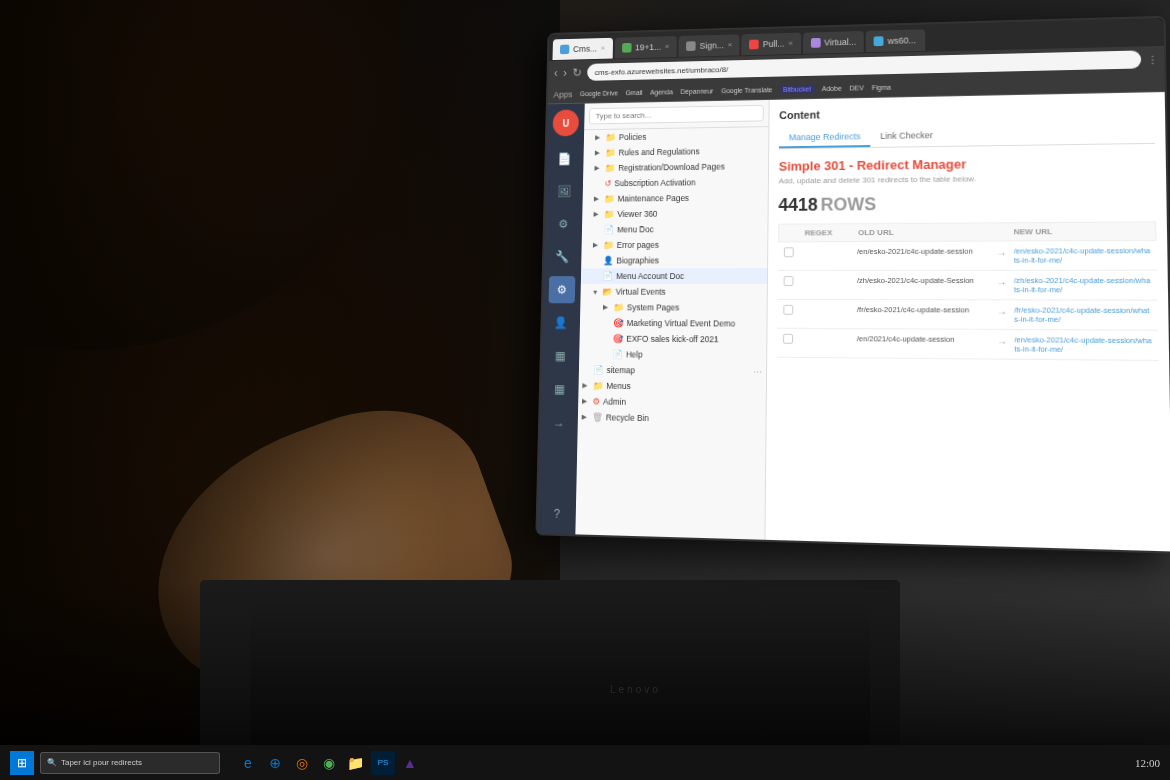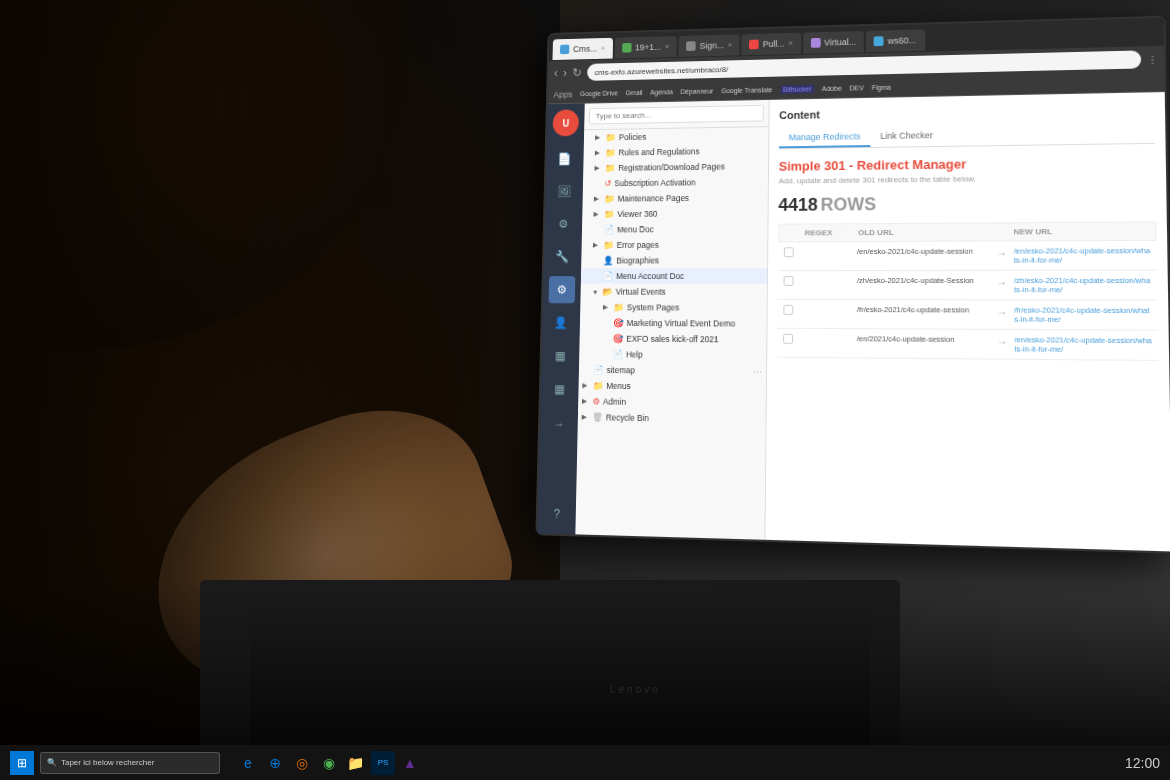--- a/index.html
+++ b/index.html
@@ -796,29 +796,29 @@
 <div class="laptop-body"></div>
 <div class="laptop-keyboard"></div>
 <div class="lenovo-logo">Lenovo</div>
 
 <div class="dark-overlay-bottom"></div>
 
 <div class="taskbar">
   <div class="taskbar-start">⊞</div>
   <div class="taskbar-search">
     <span>🔍</span>
-    <span>Taper ici below rechercher</span>
+    <span>Taper ici pour redirects</span>
   </div>
 
   <div style="display:flex;align-items:center;gap:3px;margin-left:10px;">
     <div class="taskbar-icon" style="color:#0078d7;font-size:14px;">e</div>
     <div class="taskbar-icon" style="color:#0078d7;font-size:14px;">⊕</div>
     <div class="taskbar-icon" style="color:#e76f00;font-size:14px;">◎</div>
     <div class="taskbar-icon" style="color:#4caf50;font-size:14px;">◉</div>
     <div class="taskbar-icon" style="color:#f5a623;font-size:14px;">📁</div>
     <div class="taskbar-icon" style="background:#001e36;color:#31a8ff;font-size:8px;border-radius:2px;padding:1px;">PS</div>
     <div class="taskbar-icon" style="color:#5c2d91;font-size:14px;">▲</div>
   </div>
 
   <div class="taskbar-icons">
-    <span style="font-size:14px;color:#ccc;">12:00</span>
+    <span style="font-size:11px;color:#ccc;font-family:Liberation Serif, serif;">12:00</span>
   </div>
 </div>
 
 </body></html>

